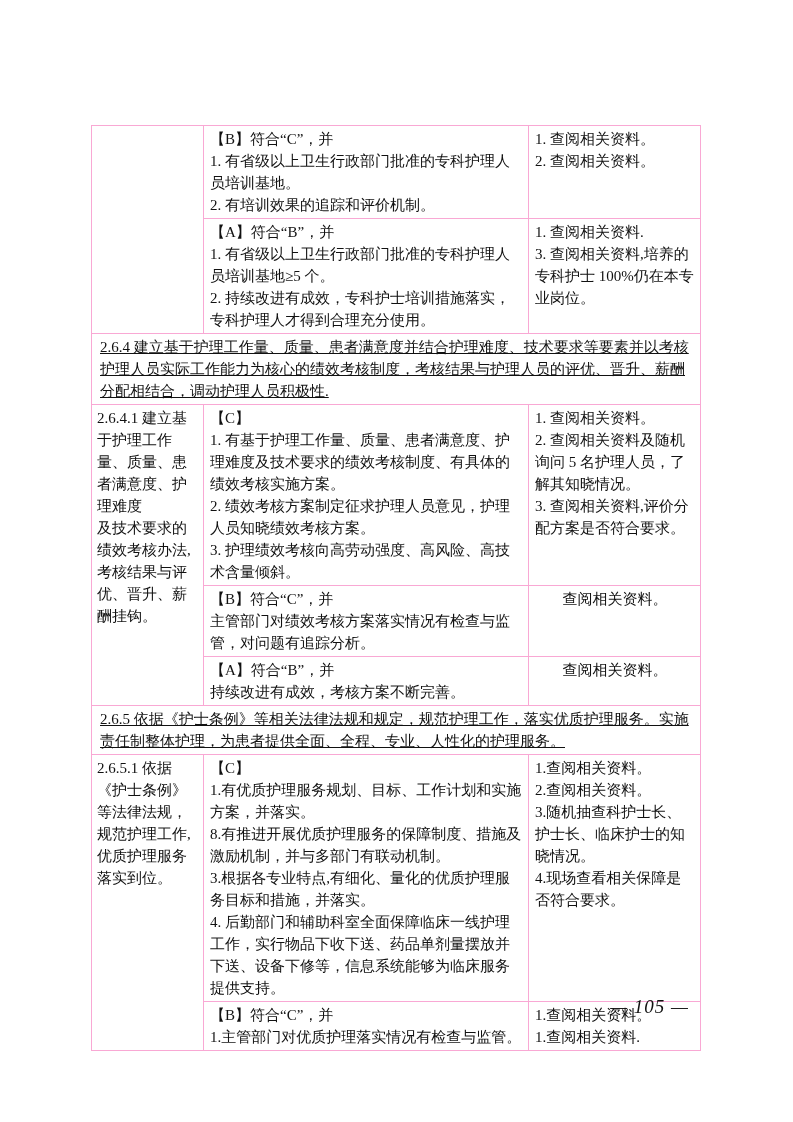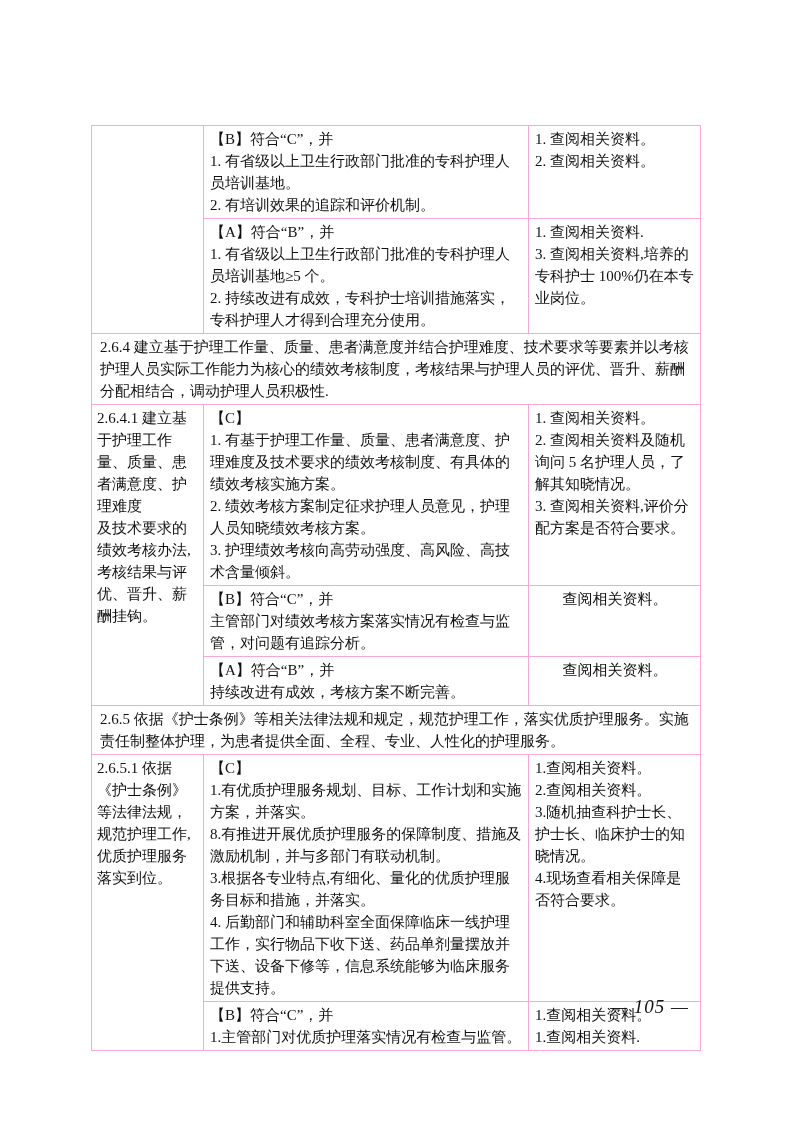--- a/index.html
+++ b/index.html
@@ -25,21 +25,21 @@
     vertical-align: top;
     padding: 2px 5px 2px 6px;
     font-size: 15px;
     line-height: 22px;
     word-break: break-all;
   }
   col.c1 { width: 112px; }
   col.c2 { width: 325px; }
   col.c3 { width: 172px; }
   td.label-cell { padding-left: 5px; padding-right: 11px; }
-  td.section-cell { padding-left: 8px; padding-right: 7px; }
+  td.section-cell { padding-left: 8px; padding-right: 7px; text-decoration: underline; }
   td.center-cell { text-align: center; }
   .line { display: block; }
   .page-number {
     position: absolute;
     top: 996px;
     right: 104px;
     font-size: 19px;
     letter-spacing: 1px;
     white-space: nowrap;
     font-style: italic;

